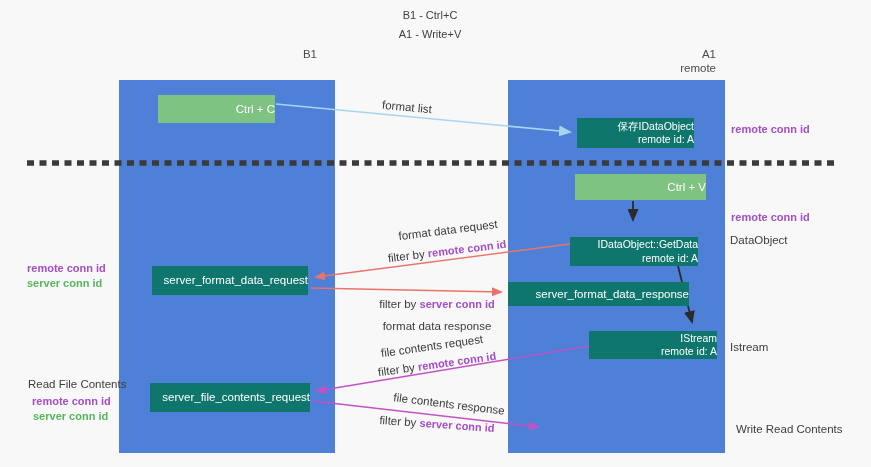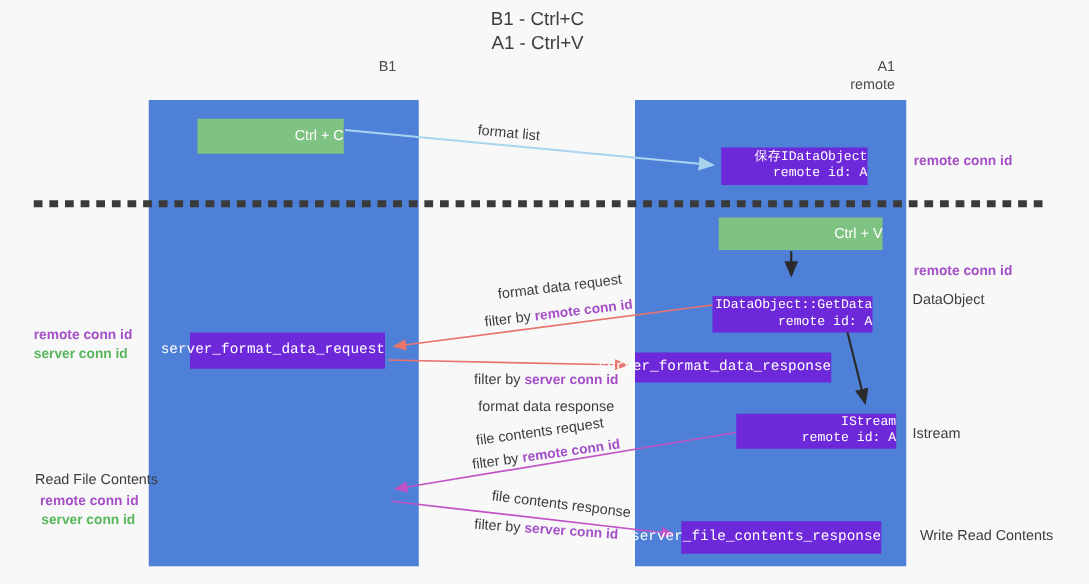--- a/index.html
+++ b/index.html
@@ -10,43 +10,43 @@
     -webkit-font-smoothing:antialiased;
   }
   .lane{position:absolute;background:#4d80d6;z-index:0;}
   #arrows{position:absolute;left:0;top:0;z-index:1;}
   .node{
     position:absolute;z-index:2;display:flex;flex-direction:column;
     align-items:flex-end;justify-content:center;color:#fff;text-align:center;
     line-height:1.25;
   }
   .green{background:#7fc383;font-size:11.5px;}
-  .orange{background:#6d28d9;font-size:11.5px;font-family:Liberation Mono, monospace;}
+  .orange{background:#0f766e;font-size:11.5px;}
   .orange.two{font-size:10.5px;}
   .lbl{position:absolute;z-index:2;white-space:nowrap;font-size:11.5px;color:#3c3c3c;}
   .ctr{transform:translate(-50%,-50%);}
   .purple{color:#a44fc6;font-weight:bold;font-size:11px;}
   .greenTxt{color:#57b65b;font-weight:bold;font-size:11px;}
   .title{
     position:absolute;left:0;top:6px;width:860px;text-align:center;z-index:2;
-    font-size:15px;color:#3e3e3e;line-height:19px;
+    font-size:11px;color:#3e3e3e;line-height:19px;
   }
   .laneHdr{
     position:absolute;top:47px;width:200px;text-align:right;z-index:2;
     font-size:11.5px;color:#4a4a4a;line-height:14px;
   }
 </style>
 </head>
 <body>
 
 <div class="canvas">
 
   <div class="title">
     <div>B1 - Ctrl+C</div>
-    <div>A1 - Ctrl+V</div>
+    <div>A1 - Write+V</div>
   </div>
 
   <div class="laneHdr" style="left:117px;">
     <div>B1</div>
   </div>
   <div class="laneHdr" style="left:516px;">
     <div>A1</div>
     <div>remote</div>
   </div>
 
@@ -98,33 +98,33 @@
 
   <div class="node orange two" style="left:570px;top:237px;width:128px;height:29px;">
     <span>IDataObject::GetData</span>
     <span>remote id: A</span>
   </div>
 
   <div class="node orange" style="left:152px;top:266px;width:156px;height:29px;">
     <span>server_format_data_request</span>
   </div>
 
-  <div class="node orange" style="left:508px;top:282px;width:157px;height:24px;">
+  <div class="node orange" style="left:508px;top:282px;width:181px;height:24px;">
     <span>server_format_data_response</span>
   </div>
 
   <div class="node orange two" style="left:589px;top:331px;width:128px;height:28px;">
     <span>IStream</span>
     <span>remote id: A</span>
   </div>
 
+  <div class="node orange" style="left:150px;top:383px;width:160px;height:29px;">
+    <span>server_file_contents_request</span>
+  </div>
 
-  <div class="node orange" style="left:545px;top:417px;width:160px;height:26px;">
-    <span>server_file_contents_response</span>
-  </div>
 
   <div class="lbl ctr" style="left:407px;top:107px;transform:translate(-50%,-50%) rotate(5.5deg);">format list</div>
 
   <div class="lbl ctr" style="left:448px;top:230px;transform:translate(-50%,-50%) rotate(-7deg);">format data request</div>
   <div class="lbl ctr" style="left:447px;top:251px;transform:translate(-50%,-50%) rotate(-7deg);">
     <span>filter by </span><span class="purple">remote conn id</span>
   </div>
 
   <div class="lbl ctr" style="left:437px;top:282px;margin-top:44px;">format data response</div>
   <div class="lbl ctr" style="left:437px;top:304px;">

